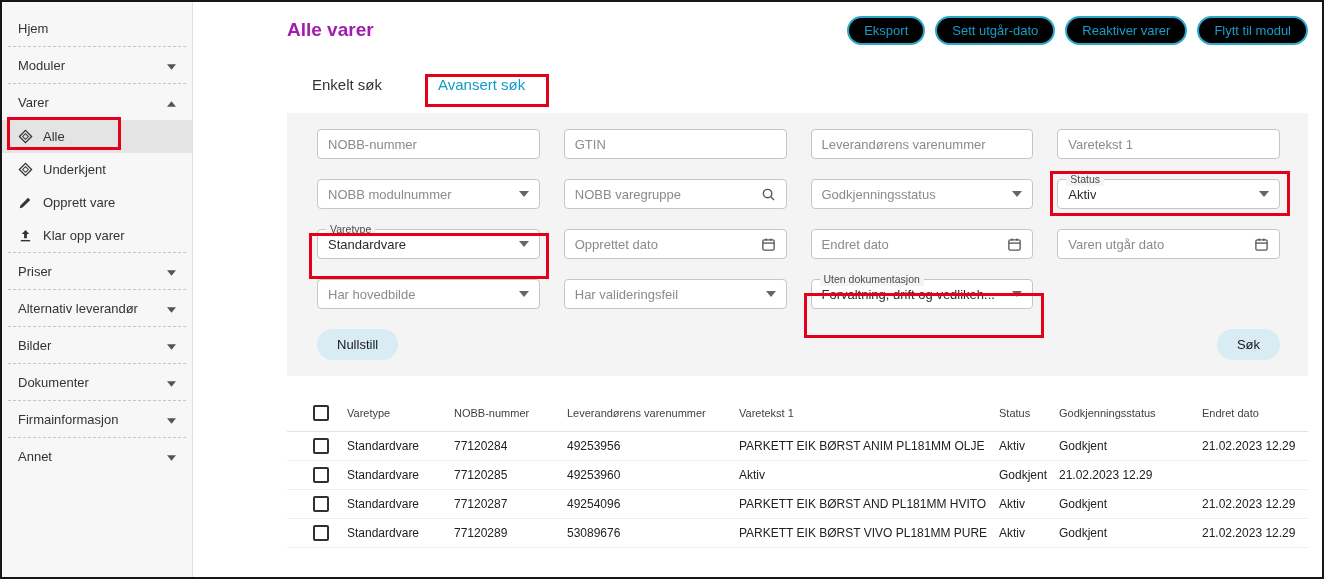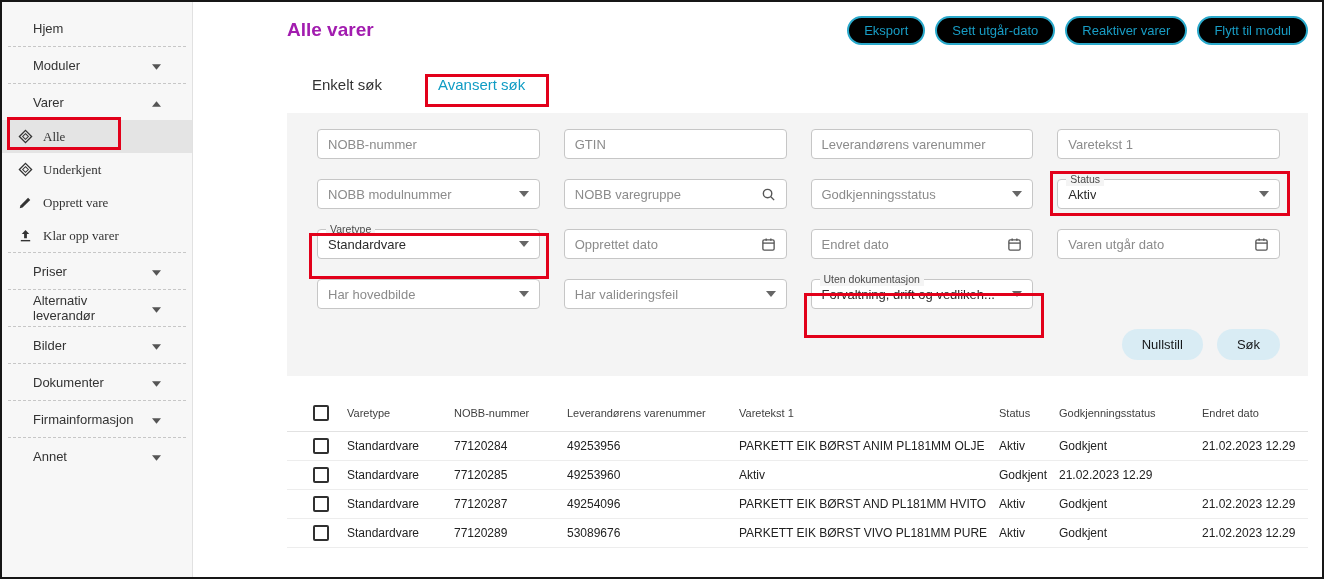--- a/index.html
+++ b/index.html
@@ -6,24 +6,24 @@
   html,body { background:#ffffff; }
   body { font-family:"Liberation Sans","DejaVu Sans",sans-serif; }
 
   #screen { position:relative; width:1324px; height:579px; border:2px solid #161616;
             background:#fff; display:flex; overflow:hidden; }
 
   
   .sidebar { width:191px; flex-shrink:0; background:#f7f7f7; border-right:1px solid #e1e1e1;
              padding-top:8px; font-size:13px; color:#333; }
   .side-item { height:36px; display:flex; align-items:center; justify-content:space-between;
-               padding:0 31px; cursor:pointer; }
+               padding:0 16px; cursor:pointer; }
   .side-divider { border-top:1px dashed #c7c7c7; margin:0 6px; }
   .side-child { height:33px; display:flex; align-items:center; gap:10px; padding:0 14px 0 15px;
-                cursor:pointer;font-family:Liberation Serif, serif; }
+                cursor:pointer; }
   .side-child.selected { background:#e4e4e4; }
   .side-child .ic { display:flex; width:16px; justify-content:center; }
 
   
   .main { flex:1; padding:0 14px 0 94px; position:relative; background:#fff; }
   .main-header { display:flex; justify-content:space-between; align-items:center; margin-top:12px; height:32px; }
   .page-title { font-size:19px; font-weight:700; color:#a21caf; }
   .actions { display:flex; gap:10px; }
   .pill-btn { border:2px solid #2aa9cb; color:#189dc5; background:#000000; border-radius:17px;
               padding:5px 15px; font-size:13px; font-family:inherit; cursor:pointer; white-space:nowrap; }
@@ -39,21 +39,21 @@
   .field { position:relative; height:30px; background:#fff; border:1px solid #c6c6c6; border-radius:4px;
            display:flex; align-items:center; justify-content:space-between; padding:0 10px;
            font-size:13px; color:#8b8b8b; cursor:pointer; }
   .field input { border:none; outline:none; width:100%; background:transparent; font-size:13px;
                  font-family:inherit; color:#333; }
   .field input::placeholder { color:#8b8b8b; opacity:1; }
   .field .value { color:#2b2b2b; white-space:nowrap; overflow:hidden; text-overflow:ellipsis; }
   .float-label { position:absolute; top:-7px; left:8px; font-size:10.5px; color:#4a4a4a;
                  background:#f4f4f4; padding:0 4px; line-height:1.2; white-space:nowrap; }
   .field .icn { display:flex; margin-left:8px; flex-shrink:0; }
-  .panel-actions { display:flex; justify-content:flex-end; gap:14px; margin-top:10px; }
+  .panel-actions { display:flex; justify-content:space-between; gap:14px; margin-top:10px; }
   .soft-btn { background:#d9ecf4; border:none; border-radius:17px; padding:8px 20px; font-size:13px;
               color:#16181a; font-family:inherit; cursor:pointer; }
 
   
   .table { margin-top:18px; }
   .t-row { display:grid; grid-template-columns:34px 107px 113px 172px 260px 60px 143px 1fr;
            align-items:center; padding-left:26px; height:29px; border-bottom:1px solid #ededed;
            font-size:12px; color:#222; }
   .t-head { height:38px; font-size:11px; color:#3f3f3f; border-bottom:1px solid #e2e2e2; }
   .checkbox { width:16px; height:16px; border:2px solid #303030; border-radius:2px; background:#fff; cursor:pointer; }

